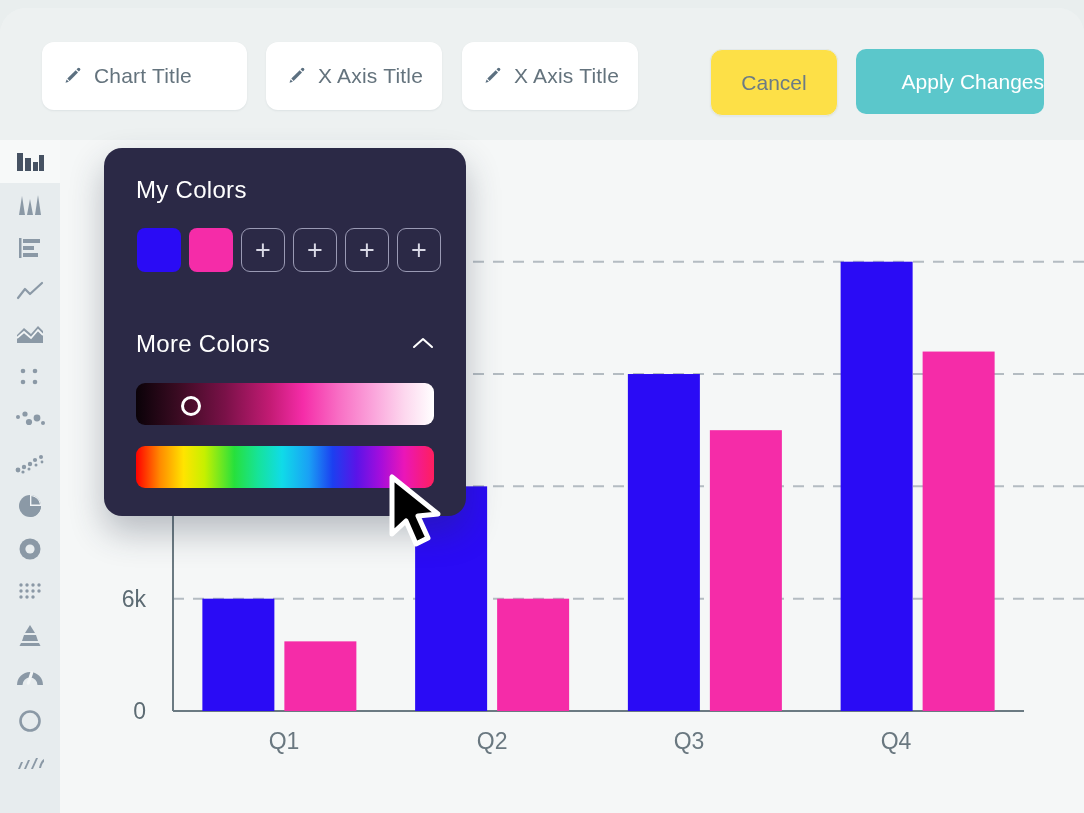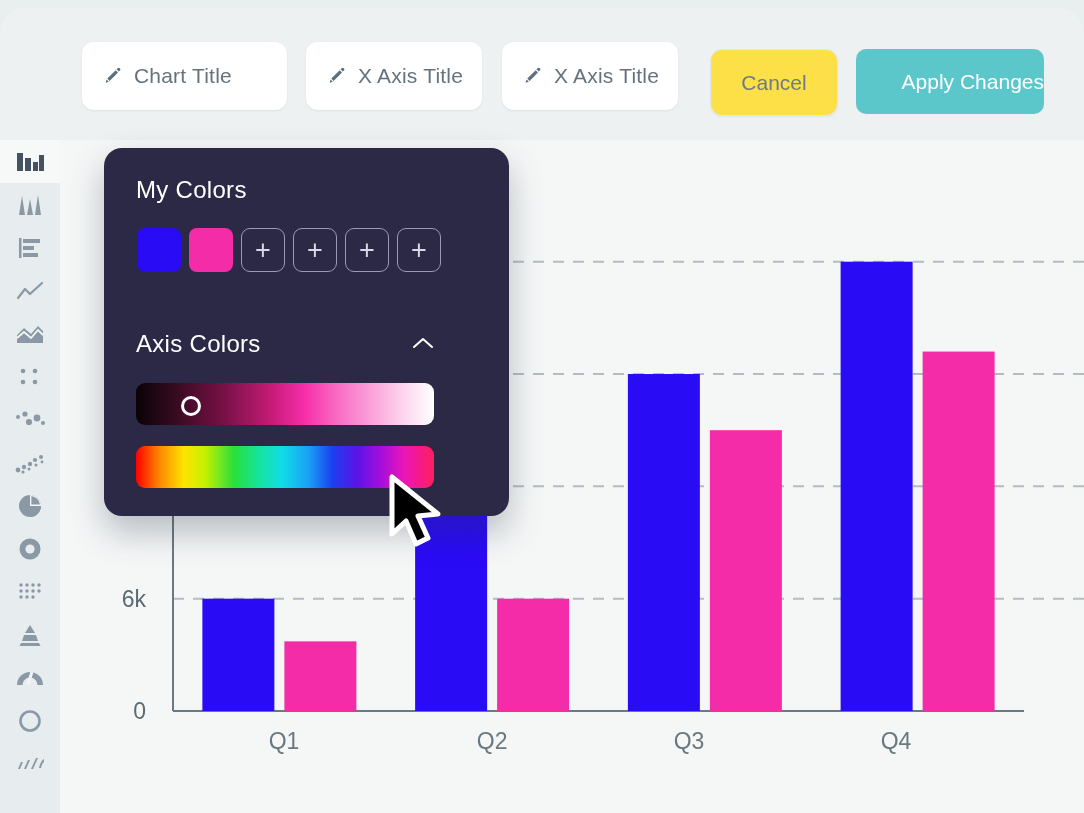--- a/index.html
+++ b/index.html
@@ -20,21 +20,20 @@
   #toolbar{
     position:absolute; left:0; top:0; width:1084px; height:132px;
     background:#edf1f1;
   }
   .tbtn{
     position:absolute; top:34px; height:68px;
     background:#ffffff; border-radius:12px;
     display:flex; align-items:center; gap:12px;
     padding:0 20px; box-sizing:border-box;
     box-shadow:0 1px 2px rgba(80,100,110,.10);
-    margin-left:40px;
   }
   .tbtn .lbl{ font-size:21px; color:#64737d; letter-spacing:.2px; white-space:nowrap;}
   #btn-chart-title{ left:42px; width:205px;}
   #btn-xaxis-1{ left:266px; width:176px;}
   #btn-xaxis-2{ left:462px; width:176px;}
   .pencil{ width:20px; height:20px; flex:0 0 20px; display:block;}
   #btn-cancel{
     position:absolute; left:710px; top:41px; width:126px; height:65px;
     background:#fde047; border:1px solid #e3e9e9; border-radius:12px;
     display:flex; align-items:center; justify-content:center;
@@ -69,21 +68,21 @@
     font-size:23px; color:#5c6b73; text-align:right;
   }
   #ylabels{ position:absolute; left:60px; top:132px; width:86px; height:673px;}
   #xlabels{ position:absolute; left:60px; top:132px; width:1024px; height:673px;}
   .xtick{
     position:absolute; transform:translateX(-50%);
     font-size:23px; color:#6a7880; top:588px;
   }
   
   #color-panel{
-    position:absolute; left:104px; top:140px; width:405px; height:368px;
+    position:absolute; left:104px; top:140px; width:362px; height:368px;
     background:#2b2946; border-radius:18px;
     box-shadow:0 16px 34px rgba(40,50,70,.30);
   }
   #panel-title{
     position:absolute; left:32px; top:28px;
     font-size:24px; color:#ffffff; letter-spacing:.3px;
   }
   #swatches{ position:absolute; left:33px; top:80px; display:flex; gap:8px;}
   .sw{ width:44px; height:44px; border-radius:8px;}
   .sw-add{
@@ -336,21 +335,21 @@
     <div id="swatches">
         <div class="sw" style="background: rgb(42, 11, 245);"></div>
         <div class="sw" style="background: rgb(245, 44, 168);"></div>
         <div class="sw-add">+</div>
         <div class="sw-add">+</div>
         <div class="sw-add">+</div>
         <div class="sw-add">+</div>
       </div>
 
     <div id="more-row">
-      <span id="more-label">Axis Colors</span>
+      <span id="more-label">More Colors</span>
       <svg width="26" height="16" viewBox="0 0 26 16">
         <polyline points="4,11 13,3 22,11" fill="none" stroke="#ffffff" stroke-width="2" stroke-linecap="round" stroke-linejoin="round"></polyline>
       </svg>
     </div>
 
     <div id="grad-sl"></div>
     <div id="grad-hue"></div>
   </div>
 
   <div id="sl-handle"></div>

